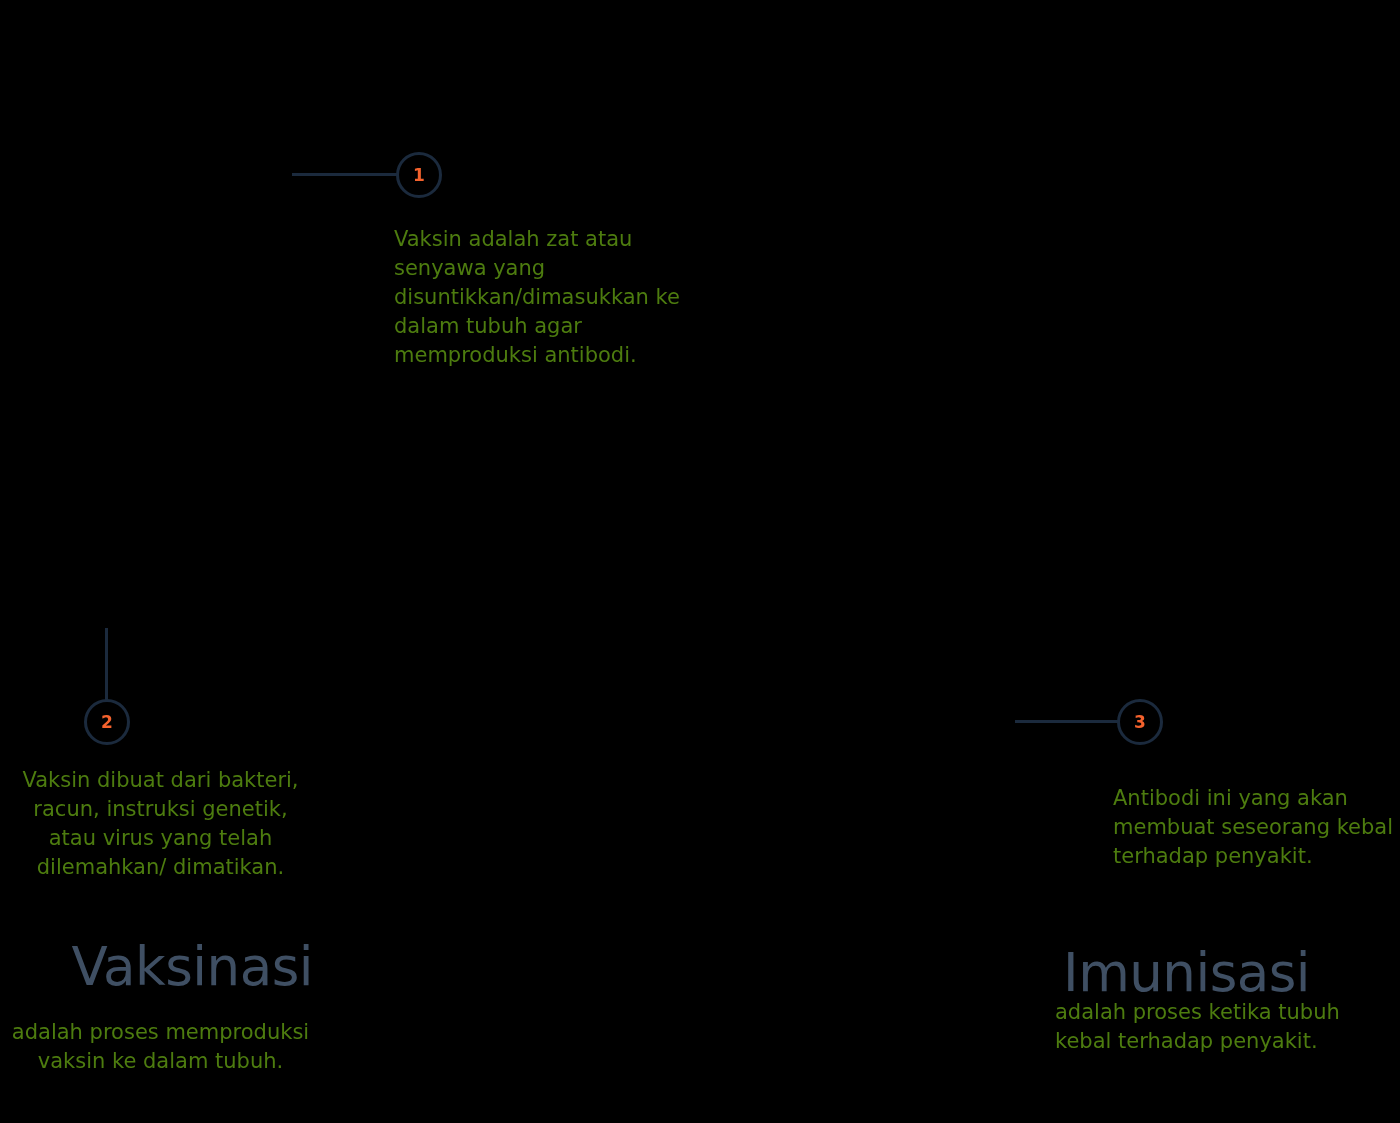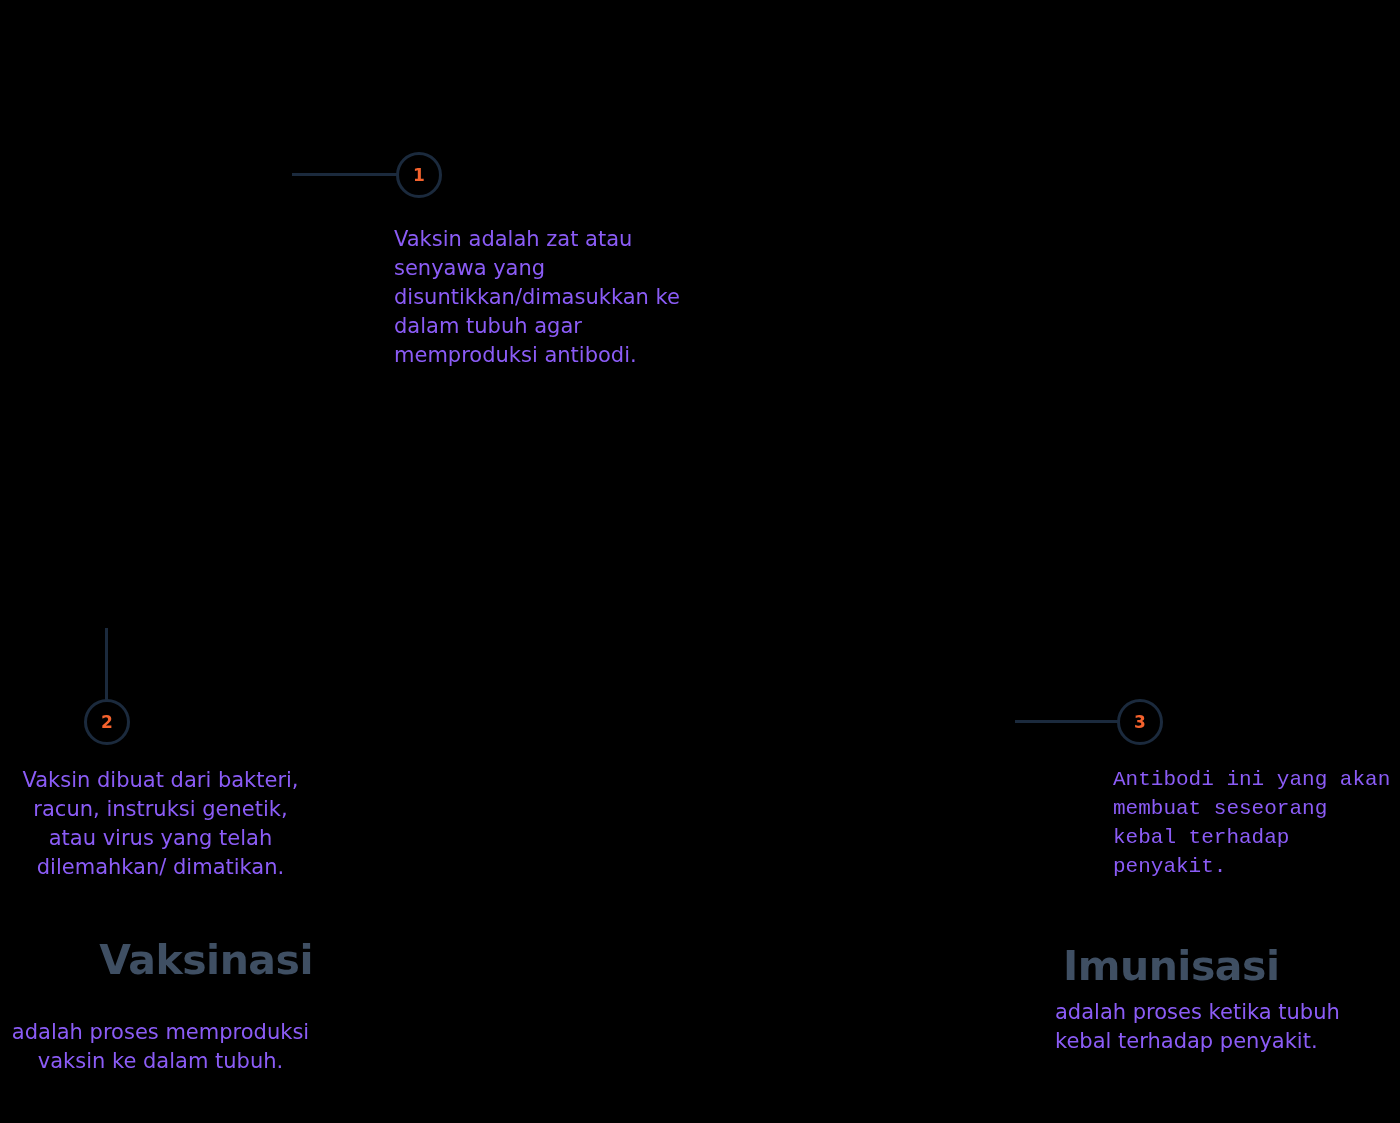--- a/index.html
+++ b/index.html
@@ -52,30 +52,30 @@
     width: 3px;
     background: #1b2a3d;
   }
 
   
   .para {
     position: absolute;
     font-family: "DejaVu Sans", sans-serif;
     font-size: 21px;
     line-height: 1.38;
-    color: #8b5cf6;
+    color: #4d7c0f;
     font-weight: 500;
   }
   .para.right-align { text-align: center; }
 
   .bigtitle {
     position: absolute;
     font-family: "DejaVu Sans", sans-serif;
-    font-weight: bold;
-    font-size: 41px;
+    font-weight: normal;
+    font-size: 53px;
     color: #3f4f63;
     line-height: 1.1;
     letter-spacing: -0.5px;
   }
   .bigtitle.right-align { text-align: right; }
 
   
   #g1-line  { left: 292px; top: 173px; width: 108px; }
   #g1-mark  { left: 396px; top: 152px; }
   #g1-text  { left: 394px; top: 225px; width: 320px; }
@@ -83,21 +83,21 @@
   
   #g2-line  { left: 105px; top: 628px; height: 100px; }
   #g2-mark  { left: 84px; top: 699px; }
   #g2-text  { left: 8px;  top: 766px; width: 305px; }
   #g2-title { left: 8px;  top: 938px; width: 305px; }
   #g2-sub   { left: 8px;  top: 1018px; width: 305px; }
 
   
   #g3-line  { left: 1015px; top: 720px; width: 108px; }
   #g3-mark  { left: 1117px; top: 699px; }
-  #g3-text  { left: 1113px; top: 766px; width: 285px; font-family: Liberation Mono, monospace; }
+  #g3-text  { left: 1113px; top: 784px; width: 285px; }
   #g3-title { left: 1063px; top: 925px; width: 285px; margin-top: 19px; }
   #g3-sub   { left: 1055px; top: 998px; width: 285px; }
 </style>
 </head>
 <body>
 
 <div class="stage">
 
   <div class="line-h" id="g1-line"></div>
   <div class="marker" id="g1-mark">

